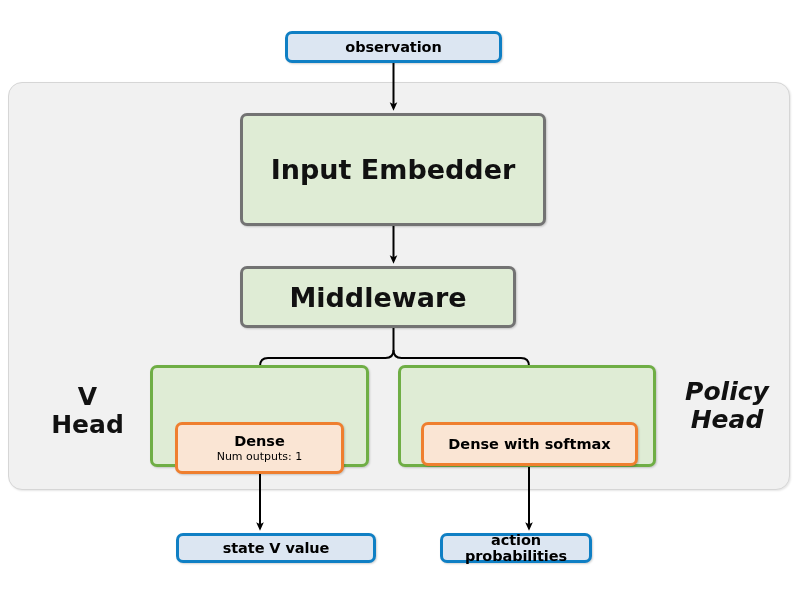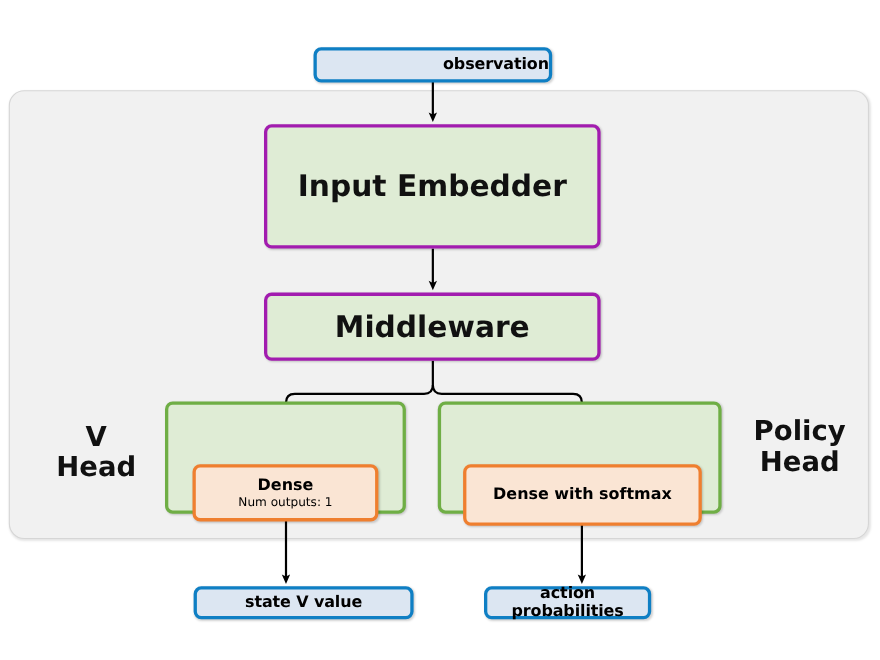--- a/index.html
+++ b/index.html
@@ -61,21 +61,21 @@
   }
   .node.blue .node-title {
     font-size: 14.5px;
     font-weight: bold;
     color: #000000;
     letter-spacing: -0.1px;
   }
 
   .node.green {
     background: #dfecd5;
-    border: 3px solid #a21caf;
+    border: 3px solid #737373;
     border-radius: 7px;
     box-shadow: 1px 1px 2px rgba(0,0,0,0.18);
   }
   .node.green .node-title {
     font-size: 27px;
     font-weight: bold;
     color: #111111;
   }
 
   .node.headgroup {
@@ -110,32 +110,32 @@
     position: absolute;
     text-align: center;
     font-size: 25px;
     font-weight: bold;
     color: #111111;
     line-height: 1.12;
     white-space: pre-line;
   }
 
   
-  #node-observation   { left: 285px; top: 43px;  width: 217px; height: 32px; align-items: flex-end; }
+  #node-observation   { left: 285px; top: 31px;  width: 217px; height: 32px; }
   #node-input-embedder{ left: 240px; top: 113px; width: 306px; height: 113px; }
-  #node-middleware    { left: 240px; top: 266px; width: 306px; height: 62px; }
+  #node-middleware    { left: 240px; top: 266px; width: 276px; height: 62px; }
 
   #group-v-head       { left: 150px; top: 365px; width: 219px; height: 102px; }
   #group-policy-head  { left: 398px; top: 365px; width: 258px; height: 102px; }
 
   #node-dense         { left: 175px; top: 390px; width: 169px; height: 52px; }
-  #node-dense-softmax { left: 421px; top: 390px; width: 217px; height: 56px; }
+  #node-dense-softmax { left: 421px; top: 390px; width: 217px; height: 44px; }
 
   #label-v-head       { left: 30px;  top: 383px; width: 115px; }
-  #label-policy-head  { left: 663px; top: 378px; width: 128px; }
+  #label-policy-head  { left: 663px; top: 378px; width: 128px; font-style: italic; }
 
   #node-state-v-value { left: 176px; top: 533px; width: 200px; height: 30px; }
   #node-action-probs  { left: 440px; top: 533px; width: 152px; height: 30px; }
 </style>
 </head>
 <body>
 
 <div id="canvas">
 
   <div class="agent-container"></div>

